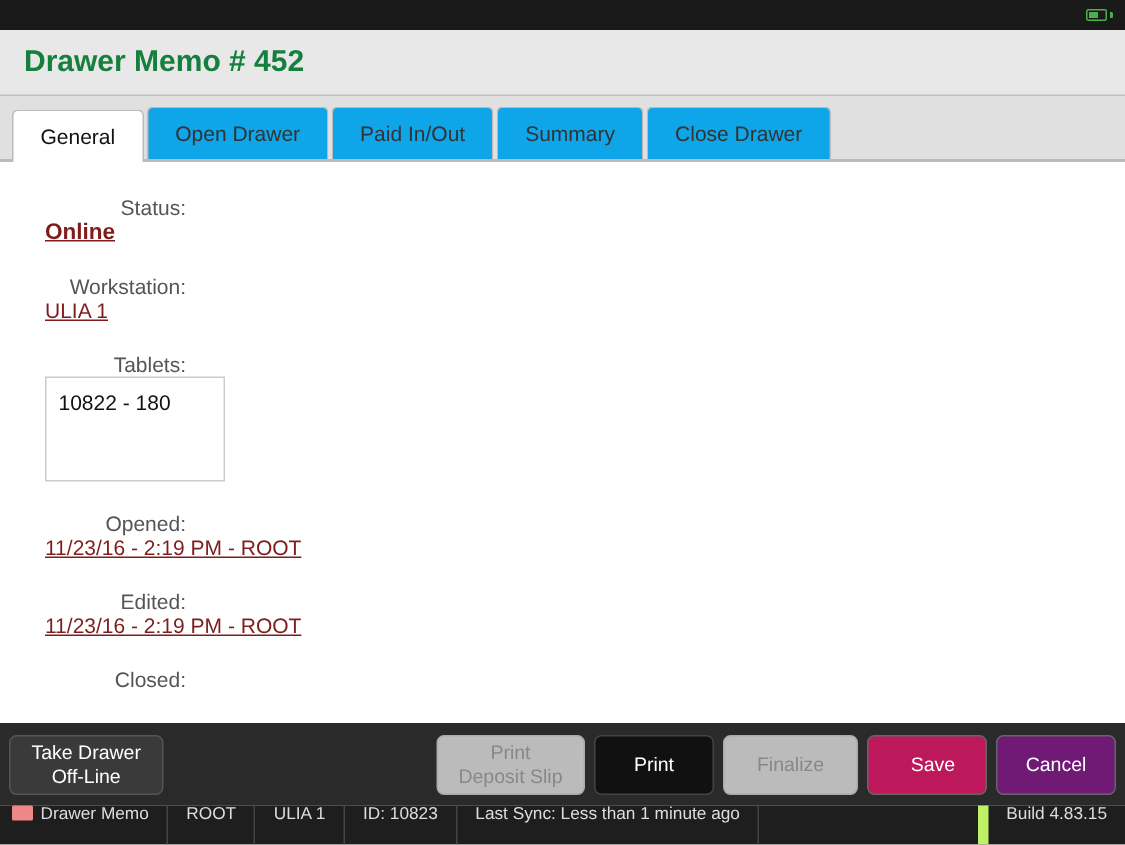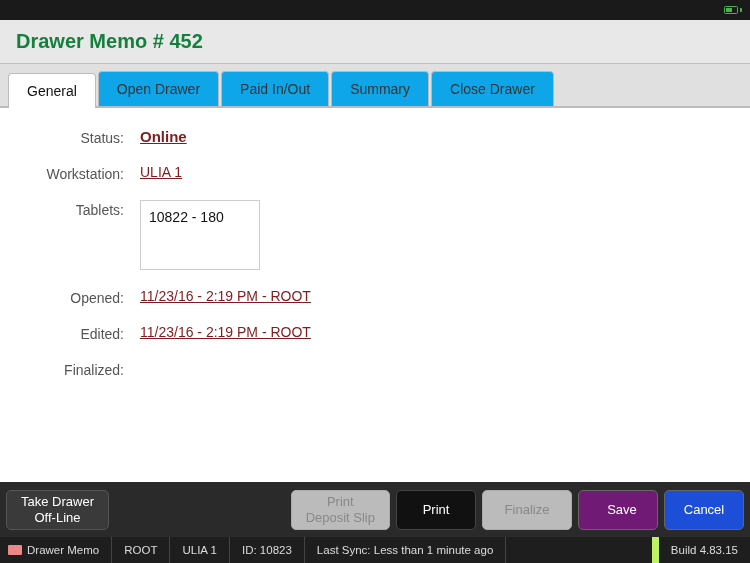--- a/index.html
+++ b/index.html
@@ -105,20 +105,21 @@
       flex: 1;
       background: #fff;
       padding: 20px 30px;
       overflow-y: auto;
     }
 
     .form-row {
       display: flex;
       align-items: flex-start;
       margin-bottom: 18px;
+      flex-direction: column;
     }
     .form-label {
       width: 110px;
       text-align: right;
       padding-right: 16px;
       font-size: 14px;
       color: #555;
       padding-top: 2px;
       flex-shrink: 0;
     }
@@ -193,21 +194,20 @@
       display: flex;
       align-items: center;
       padding: 0;
       font-size: 12px;
       color: #ccc;
     }
     .status-item {
       padding: 0 12px;
       height: 100%;
       display: flex;
-      align-items: center;
       border-right: 1px solid #444;
       font-size: 11.5px;
       color: #ddd;
       white-space: nowrap;
     }
     .status-item:first-child {
       padding-left: 8px;
     }
     .status-item .drawer-icon {
       width: 14px;
@@ -268,38 +268,42 @@
   <div class="form-row">
     <div class="form-label">Opened:</div>
     <div class="form-value">11/23/16 - 2:19 PM - ROOT</div>
   </div>
 
   <div class="form-row">
     <div class="form-label">Edited:</div>
     <div class="form-value">11/23/16 - 2:19 PM - ROOT</div>
   </div>
 
+  <div class="form-row">
+    <div class="form-label">Closed:</div>
+    <div class="form-value"></div>
+  </div>
 
   <div class="form-row">
     <div class="form-label">Finalized:</div>
     <div class="form-value"></div>
   </div>
 
 </div>
 
 <div id="bottom-toolbar">
   <button class="toolbar-btn dark" style="white-space:pre-line; text-align:center; min-width:80px;">Take Drawer
 Off-Line</button>
   <div class="toolbar-spacer"></div>
   <button class="toolbar-btn light-gray" style="white-space:pre-line; text-align:center; min-width:90px;">Print
 Deposit Slip</button>
   <button class="toolbar-btn black" style="min-width:80px;">Print</button>
   <button class="toolbar-btn light-gray" style="min-width:90px;">Finalize</button>
-  <button class="toolbar-btn medium" style="min-width:80px; background:#701a75; color:#fff;padding-left:22px;">Save</button>
-  <button class="toolbar-btn medium" style="min-width:80px; background:#1d4ed8;text-align:center;">Cancel</button>
+  <button class="toolbar-btn medium" style="min-width:80px; background:#be185d; color:#fff;padding-left:22px;">Save</button>
+  <button class="toolbar-btn medium" style="min-width:80px; background:#701a75;text-align:center;">Cancel</button>
 </div>
 
 <div id="status-bar">
   <div class="status-item">
     <span class="drawer-icon"></span>
     <span>Drawer Memo</span>
   </div>
   <div class="status-item">ROOT</div>
   <div class="status-item">ULIA 1</div>
   <div class="status-item">ID: 10823</div>

